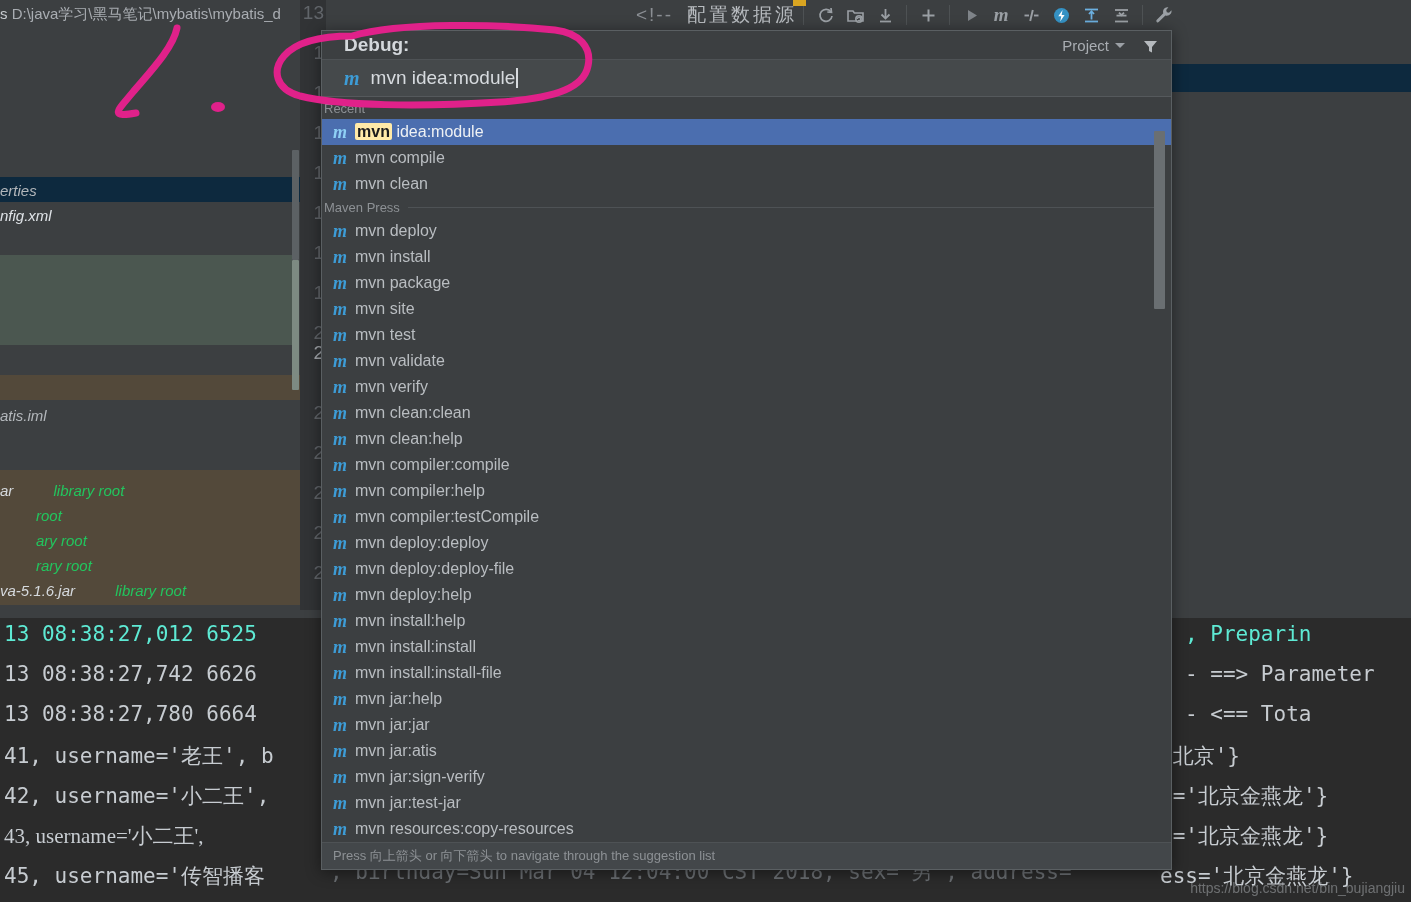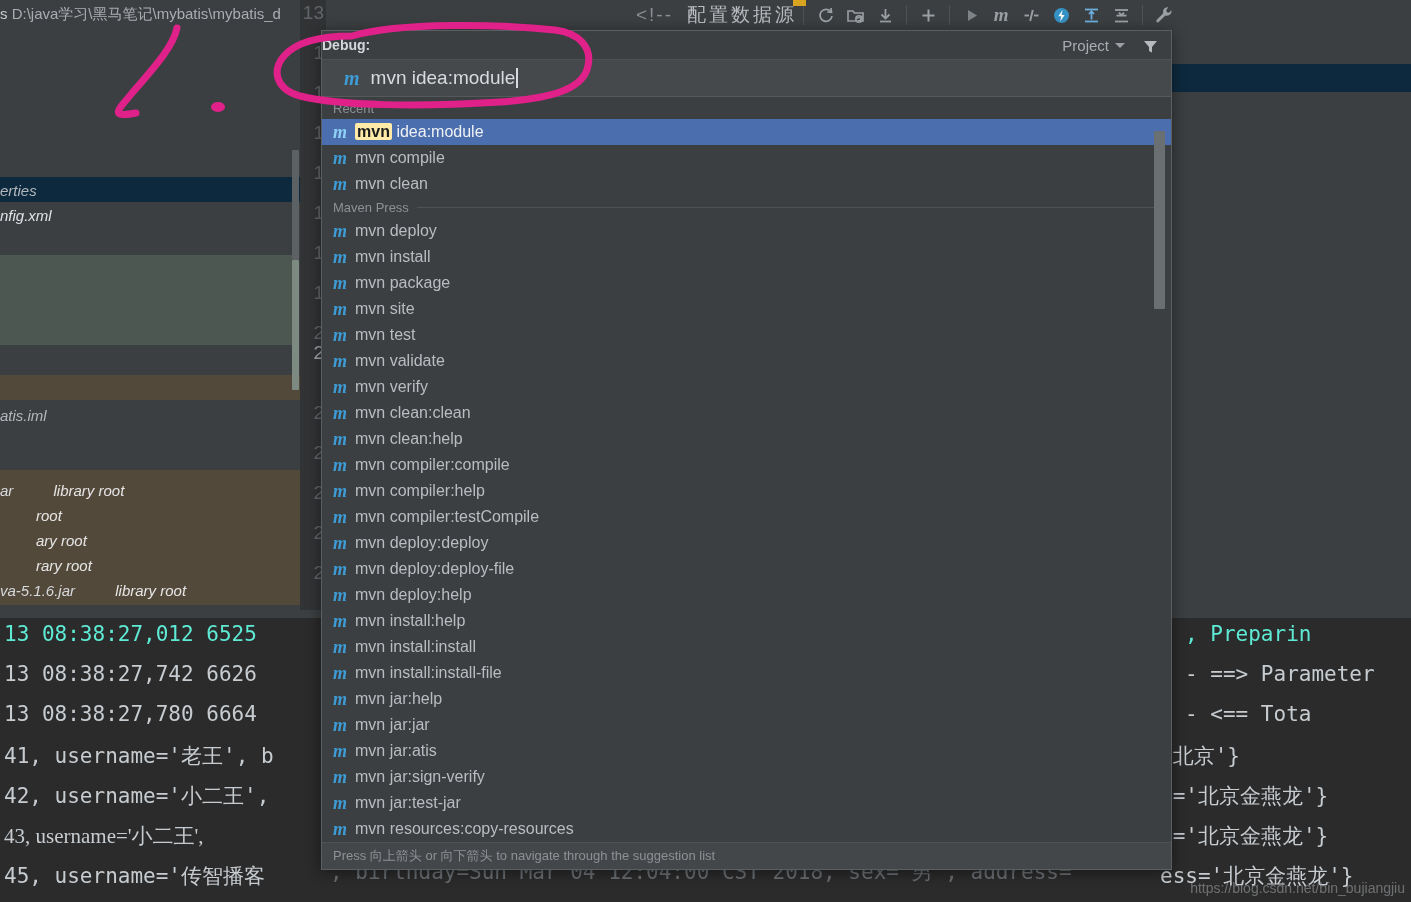--- a/index.html
+++ b/index.html
@@ -52,21 +52,21 @@
     font-size:19px; color:#61656a; text-align:right;
   }
   .gutter .ln.cur { color:#a4a8ad; }
 
   
   .left-panel {
     position:absolute; left:0; top:30px; width:300px; height:580px;
     background:#3c3f41; overflow:hidden;
   }
   .lp-row { position:absolute; left:0; font-size:15px; color:#b3b7bb; white-space:nowrap;font-style:italic; }
-  .lp-row .dim { color:#e5e5e5;padding-left:36px; }
+  .lp-row .dim { color:#22c55e;padding-left:36px; }
   .lp-sel {
     position:absolute; left:0; width:300px; height:25px; background:#0d293e;
   }
   .lp-green { position:absolute; left:0; width:292px; background:#4b5750; }
   .lp-olive { position:absolute; left:0; width:300px; background:#53493a; }
   .lp-scroll {
     position:absolute; width:7px; background:#5c6164; border-radius:1px;
   }
   .lp-scroll.green { background:#7d8a82; }
 
@@ -99,21 +99,21 @@
     background:#3c3f41;
     border:1px solid #5a5f62;
     box-shadow:0 2px 14px rgba(0,0,0,.45);
   }
   .popup-header {
     position:relative; height:29px; width:100%;
     display:flex; align-items:center;
     border-bottom:1px solid #4e5255;
   }
   .popup-title {
-    font-size:14px; font-weight:bold; color:#d4d8dc; margin-left:0;
+    font-size:19px; font-weight:bold; color:#d4d8dc; margin-left:22px;
   }
   .project-box {
     position:absolute; right:46px; top:6px;
     display:flex; align-items:center; gap:6px;
   }
   .project-label { font-size:15px; color:#a9adb2; }
   .chev { width:0;height:0;border-left:5px solid transparent;border-right:5px solid transparent;border-top:5px solid #9ba0a5; }
   .filter-icon { position:absolute; right:12px; top:7px; }
 
   .popup-input-row {
@@ -135,21 +135,21 @@
     vertical-align:-4px; margin-left:1px;
   }
 
   .popup-list {
     position:absolute; left:0; top:67px; right:0; bottom:27px;
     overflow:hidden;
   }
   .sect-head {
     position:relative; height:21px; display:flex; align-items:center;
   }
-  .sect-head .lbl { font-size:13px; color:#8d9195; margin-left:11px; padding-right:8px; white-space:nowrap; }
+  .sect-head .lbl { font-size:13px; color:#8d9195; margin-left:2px; padding-right:8px; white-space:nowrap; }
   .sect-head .rule { flex:1; height:1px; background:#4e5255; margin-right:8px; }
 
   .li {
     height:26px; display:flex; align-items:center; padding-left:11px;
     font-size:16px; color:#b9bdc1; white-space:nowrap;
   }
   .li .m-icon { font-size:18px; }
   .li .txt { margin-left:8px; }
   .li.selected { background:#4b6eaf; color:#eef1f4; }
   .li.selected .m-icon { color:#8fd0f5; }

